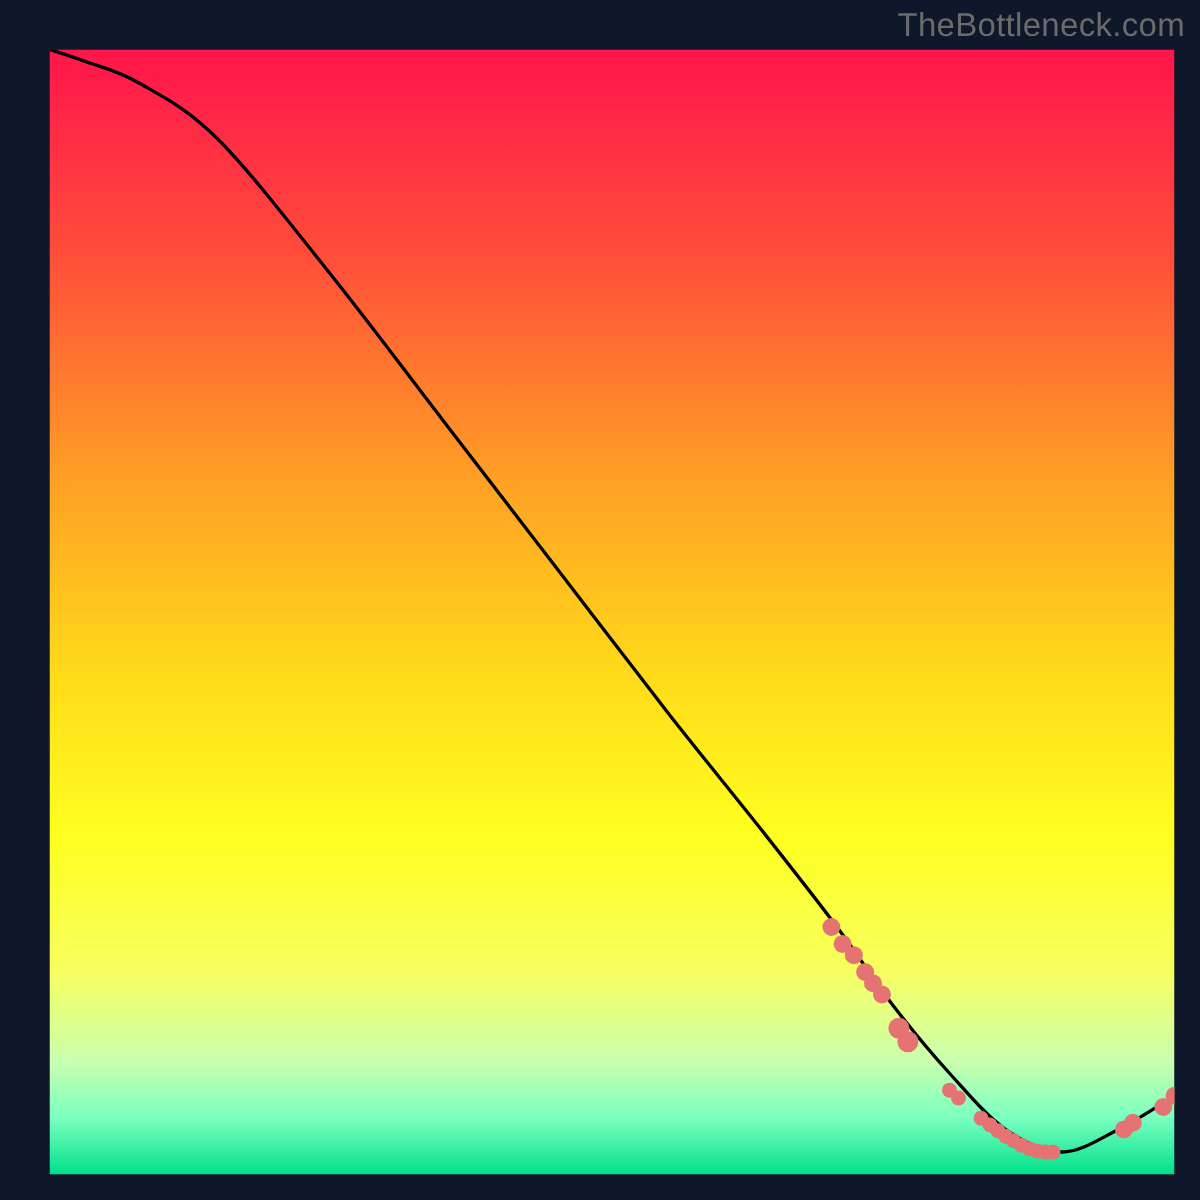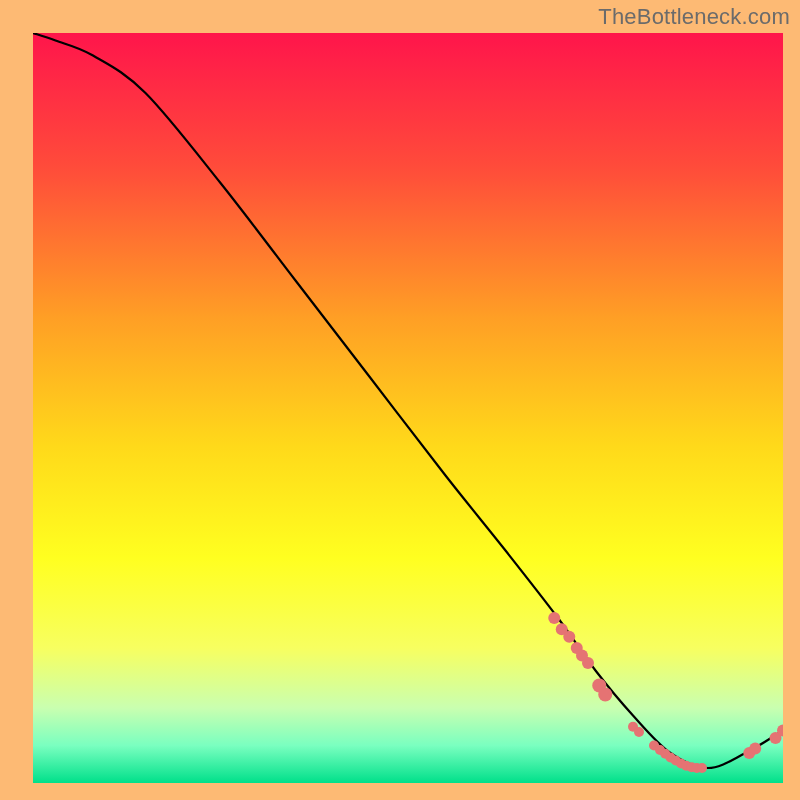--- a/index.html
+++ b/index.html
@@ -8,21 +8,21 @@
     background: #000;
     width: 800px;
     height: 800px;
     overflow: hidden;
     font-family: Arial, Helvetica, sans-serif;
   }
   .frame {
     position: relative;
     width: 800px;
     height: 800px;
-    background: #fdba74;
+    background: #0f172a;
   }
   .watermark {
     position: absolute;
     top: 4px;
     right: 10px;
     color: #6b6b6b;
     font-size: 22px;
     font-weight: 400;
     letter-spacing: 0.2px;
   }

